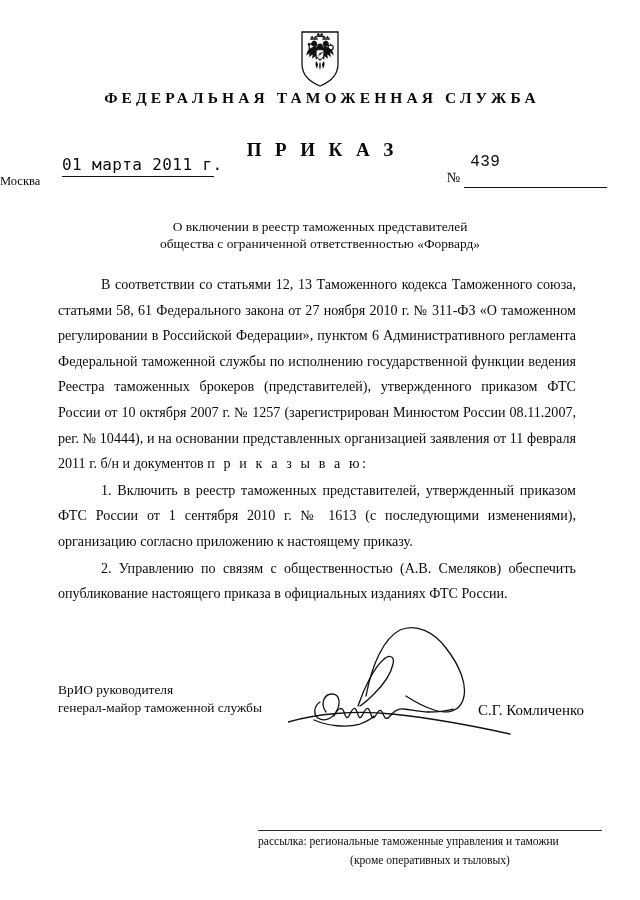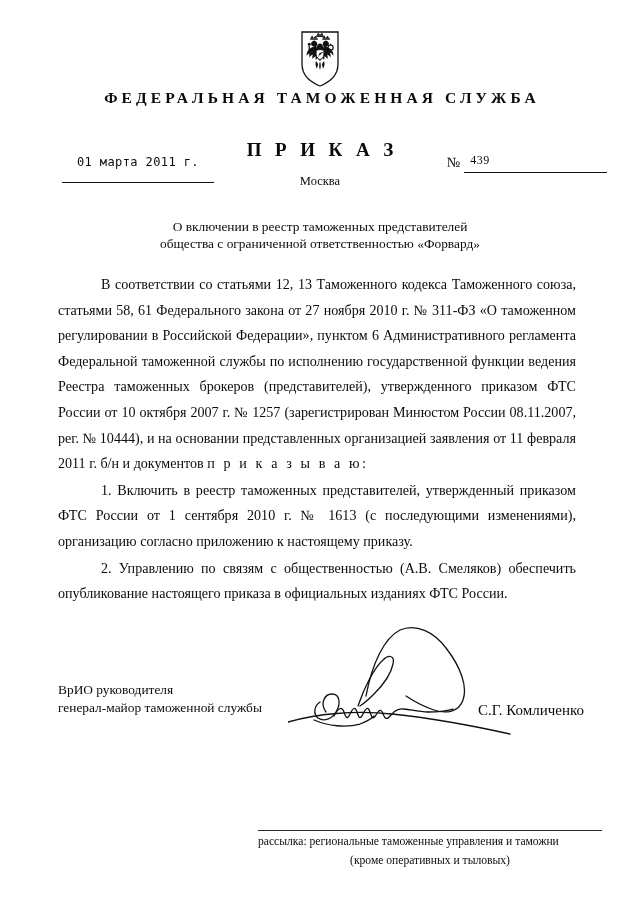--- a/index.html
+++ b/index.html
@@ -66,23 +66,23 @@
     text-indent: 4.4px;
   }
 
   
   .date-field {
     position: absolute;
     left: 62px;
     top: 155px;
     width: 152px;
     font-family: "DejaVu Sans Mono", "Liberation Mono", monospace;
-    font-size: 12px;
+    font-size: 16px;
     letter-spacing: 0.4px;
-    padding-bottom: 13px;
+    padding-bottom: 2px;
     border-bottom: 1.4px solid #111;
     text-align: center;
     white-space: nowrap;
   }
   .num-wrap {
     position: absolute;
     left: 447px;
     top: 153px;
     width: 160px;
     white-space: nowrap;
@@ -90,33 +90,33 @@
     align-items: flex-end;
   }
   .num-sym {
     font-family: "Liberation Serif", "DejaVu Serif", serif;
     font-size: 14px;
     padding-bottom: 2px;
     margin-right: 4px;
   }
   .num-field {
     flex: 1 1 auto;
-    font-family: Liberation Serif, serif;
-    font-size: 12px;
+    font-family: Liberation Mono, monospace;
+    font-size: 16px;
     letter-spacing: 0.4px;
     padding-left: 6px;
-    padding-bottom: 4px;
+    padding-bottom: 16px;
     border-bottom: 1.4px solid #111;
   }
   .city {
     position: absolute;
     left: 0;
     top: 174px;
     width: 640px;
-    text-align: center;
+    text-align: left;
     font-size: 12.5px;
   }
 
   
   .subject {
     position: absolute;
     left: 70px;
     top: 218px;
     width: 500px;
     text-align: center;

